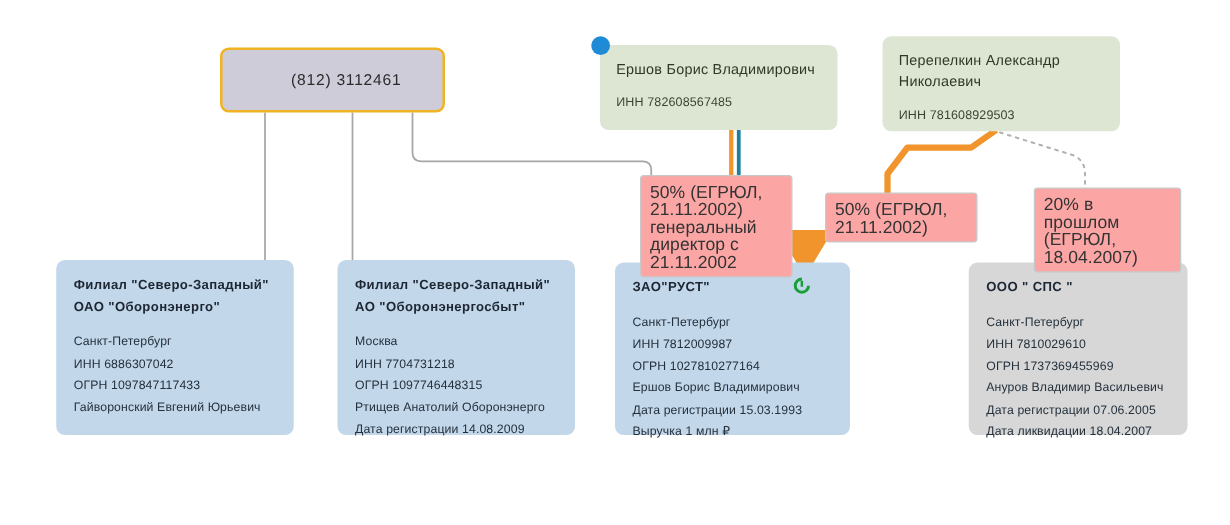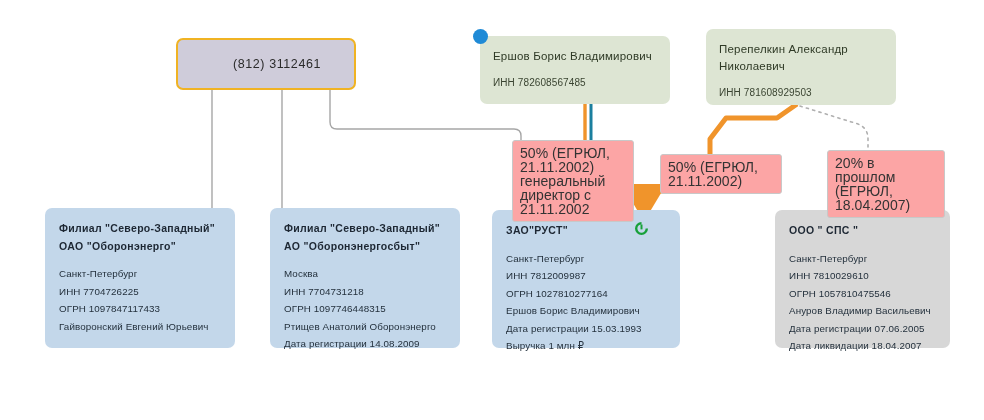--- a/index.html
+++ b/index.html
@@ -158,21 +158,21 @@
 
   <div class="node node-person" style="left:706px; top:29px; width:190px; height:76px;">
     <div class="p-name">Перепелкин Александр Николаевич</div>
     <div class="p-inn">ИНН 781608929503</div>
   </div>
 
   <div class="node node-company blue" style="left:45px; top:208px; width:190px; height:140px;">
     <div class="c-title">Филиал "Северо-Западный"  ОАО "Оборонэнерго"</div>
     <div class="c-rows">
         <div class="c-line">Санкт-Петербург</div>
-        <div class="c-line">ИНН 7704726225</div>
+        <div class="c-line">ИНН 6886307042</div>
         <div class="c-line">ОГРН 1097847117433</div>
         <div class="c-line">Гайворонский Евгений Юрьевич</div>
       </div>
   </div>
 
   <div class="node node-company blue" style="left:270px; top:208px; width:190px; height:140px;">
     <div class="c-title">Филиал "Северо-Западный"  АО "Оборонэнергосбыт"</div>
     <div class="c-rows">
         <div class="c-line">Москва</div>
         <div class="c-line">ИНН 7704731218</div>
@@ -196,21 +196,21 @@
   <svg class="sber-icon" style="left:634px; top:221px;" viewBox="0 0 24 24">
     <path d="M12 1.6 A10.4 10.4 0 1 0 22.4 12 L18.6 12 A6.6 6.6 0 1 1 12 5.4 Z" fill="#17a03a"></path>
     <path d="M10.4 5.6 L13.6 5.6 L13.6 13.4 L10.4 13.4 Z" fill="#17a03a"></path>
   </svg>
 
   <div class="node node-company gray" style="left:775px; top:210px; width:175px; height:138px;">
     <div class="c-title">ООО "  СПС  "</div>
     <div class="c-rows">
         <div class="c-line">Санкт-Петербург</div>
         <div class="c-line">ИНН 7810029610</div>
-        <div class="c-line">ОГРН 1057810475546</div>
+        <div class="c-line">ОГРН 1737369455969</div>
         <div class="c-line">Ануров Владимир Васильевич</div>
         <div class="c-line">Дата регистрации 07.06.2005</div>
         <div class="c-line">Дата ликвидации 18.04.2007</div>
       </div>
   </div>
 
   <div class="edge-label" style="left:512px; top:140px; width:122px;">
     <div>50% (ЕГРЮЛ, 21.11.2002)</div>
     <div>генеральный директор с</div>
     <div>21.11.2002</div>

